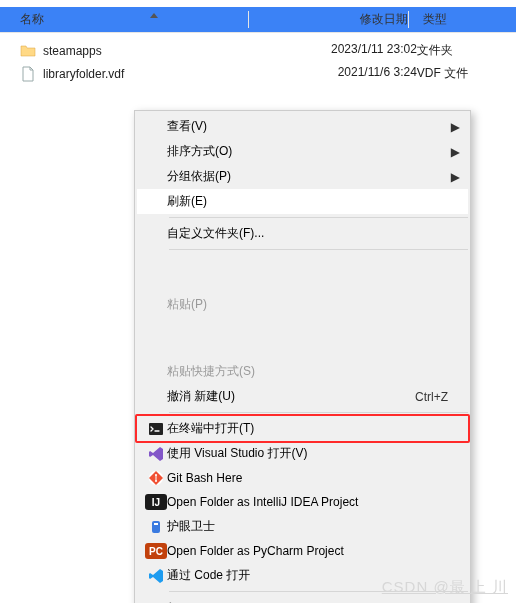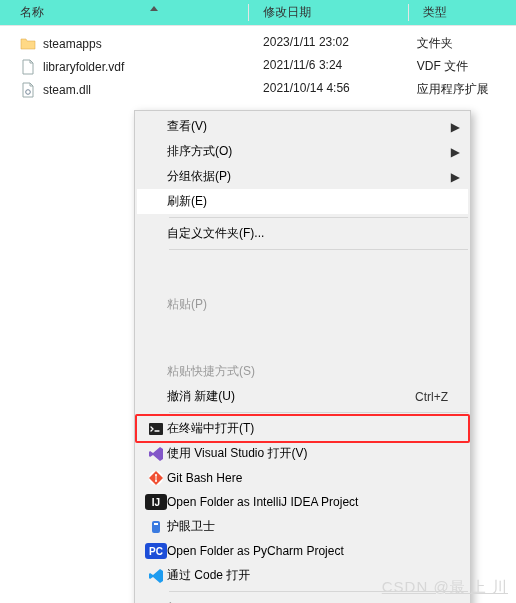--- a/index.html
+++ b/index.html
@@ -9,25 +9,26 @@
   background: #fff;
   width: 516px;
   height: 603px;
   position: relative;
   overflow: hidden;
 }
 .header-row {
   display: flex;
   padding: 4px 0;
   border-bottom: 1px solid #e5e5e5;
-  background: #5eead4;
+  background: #3b82f6;
   color: #333;
+  margin-top: 7px;
 }
 .col-name { width: 265px; padding-left: 20px; display: flex; align-items: center; gap: 6px;}
-.col-date { width: 155px; }
+.col-date { width: 155px; text-align: right; }
 .col-type { width: 100px; }
 .header-row .col { font-weight: normal; color: #333; position: relative;}
 .header-row .col-name::after {
   content: "";
   position: absolute;
   left: 150px;
   top: 2px;
   border-left: 4px solid transparent;
   border-right: 4px solid transparent;
   border-bottom: 5px solid #555;
@@ -124,34 +125,20 @@
         <svg viewBox="0 0 16 16">
             <path fill="#fff" stroke="#9aa" stroke-width="1" d="M3 1h7l3 3v11H3z"></path>
             <path fill="none" stroke="#9aa" d="M10 1v3h3"></path>
           </svg>
       </span>
       <span>libraryfolder.vdf</span>
     </div>
     <div class="col-date">2021/11/6 3:24</div>
     <div class="col-type">VDF 文件</div>
   </div>
-  <div class="file-row">
-    <div class="col-name">
-      <span class="fr-icon icon-file">
-        <svg viewBox="0 0 16 16">
-            <path fill="#fff" stroke="#9aa" stroke-width="1" d="M3 1h7l3 3v11H3z"></path>
-            <path fill="none" stroke="#9aa" d="M10 1v3h3"></path>
-            <circle cx="8" cy="10" r="2.3" fill="none" stroke="#789" stroke-width="1"></circle>
-          </svg>
-      </span>
-      <span>steam.dll</span>
-    </div>
-    <div class="col-date">2021/10/14 4:56</div>
-    <div class="col-type">应用程序扩展</div>
-  </div>
 </div>
 
 <div class="context-menu">
   <div class="menu-item">
     <span class="mi-icon"></span>
       <span class="mi-label">查看(V)</span>
       <span class="mi-arrow">▶</span>
   </div>
   <div class="menu-item">
     <span class="mi-icon"></span>
@@ -231,21 +218,21 @@
     <span class="mi-icon">
       <svg width="16" height="16" viewBox="0 0 16 16">
           <rect x="4" y="2" width="8" height="12" rx="2" fill="#3a7ae0"></rect>
           <rect x="6" y="4" width="4" height="2" fill="#fff"></rect>
         </svg>
     </span>
     <span class="mi-label">护眼卫士</span>
   </div>
   <div class="menu-item">
     <span class="mi-icon">
-      <span class="sq-icon" style="background:#1d4ed8;">PC</span>
+      <span class="sq-icon" style="background:#c2410c;">PC</span>
     </span>
     <span class="mi-label">Open Folder as PyCharm Project</span>
   </div>
   <div class="menu-item">
     <span class="mi-icon">
       <svg width="16" height="16" viewBox="0 0 16 16">
           <path fill="#1e9cf0" d="M12 1l3 2v10l-3 2-7-6-3 2-1-1V6l1-1 3 2z"></path>
         </svg>
     </span>
     <span class="mi-label">通过 Code 打开</span>

